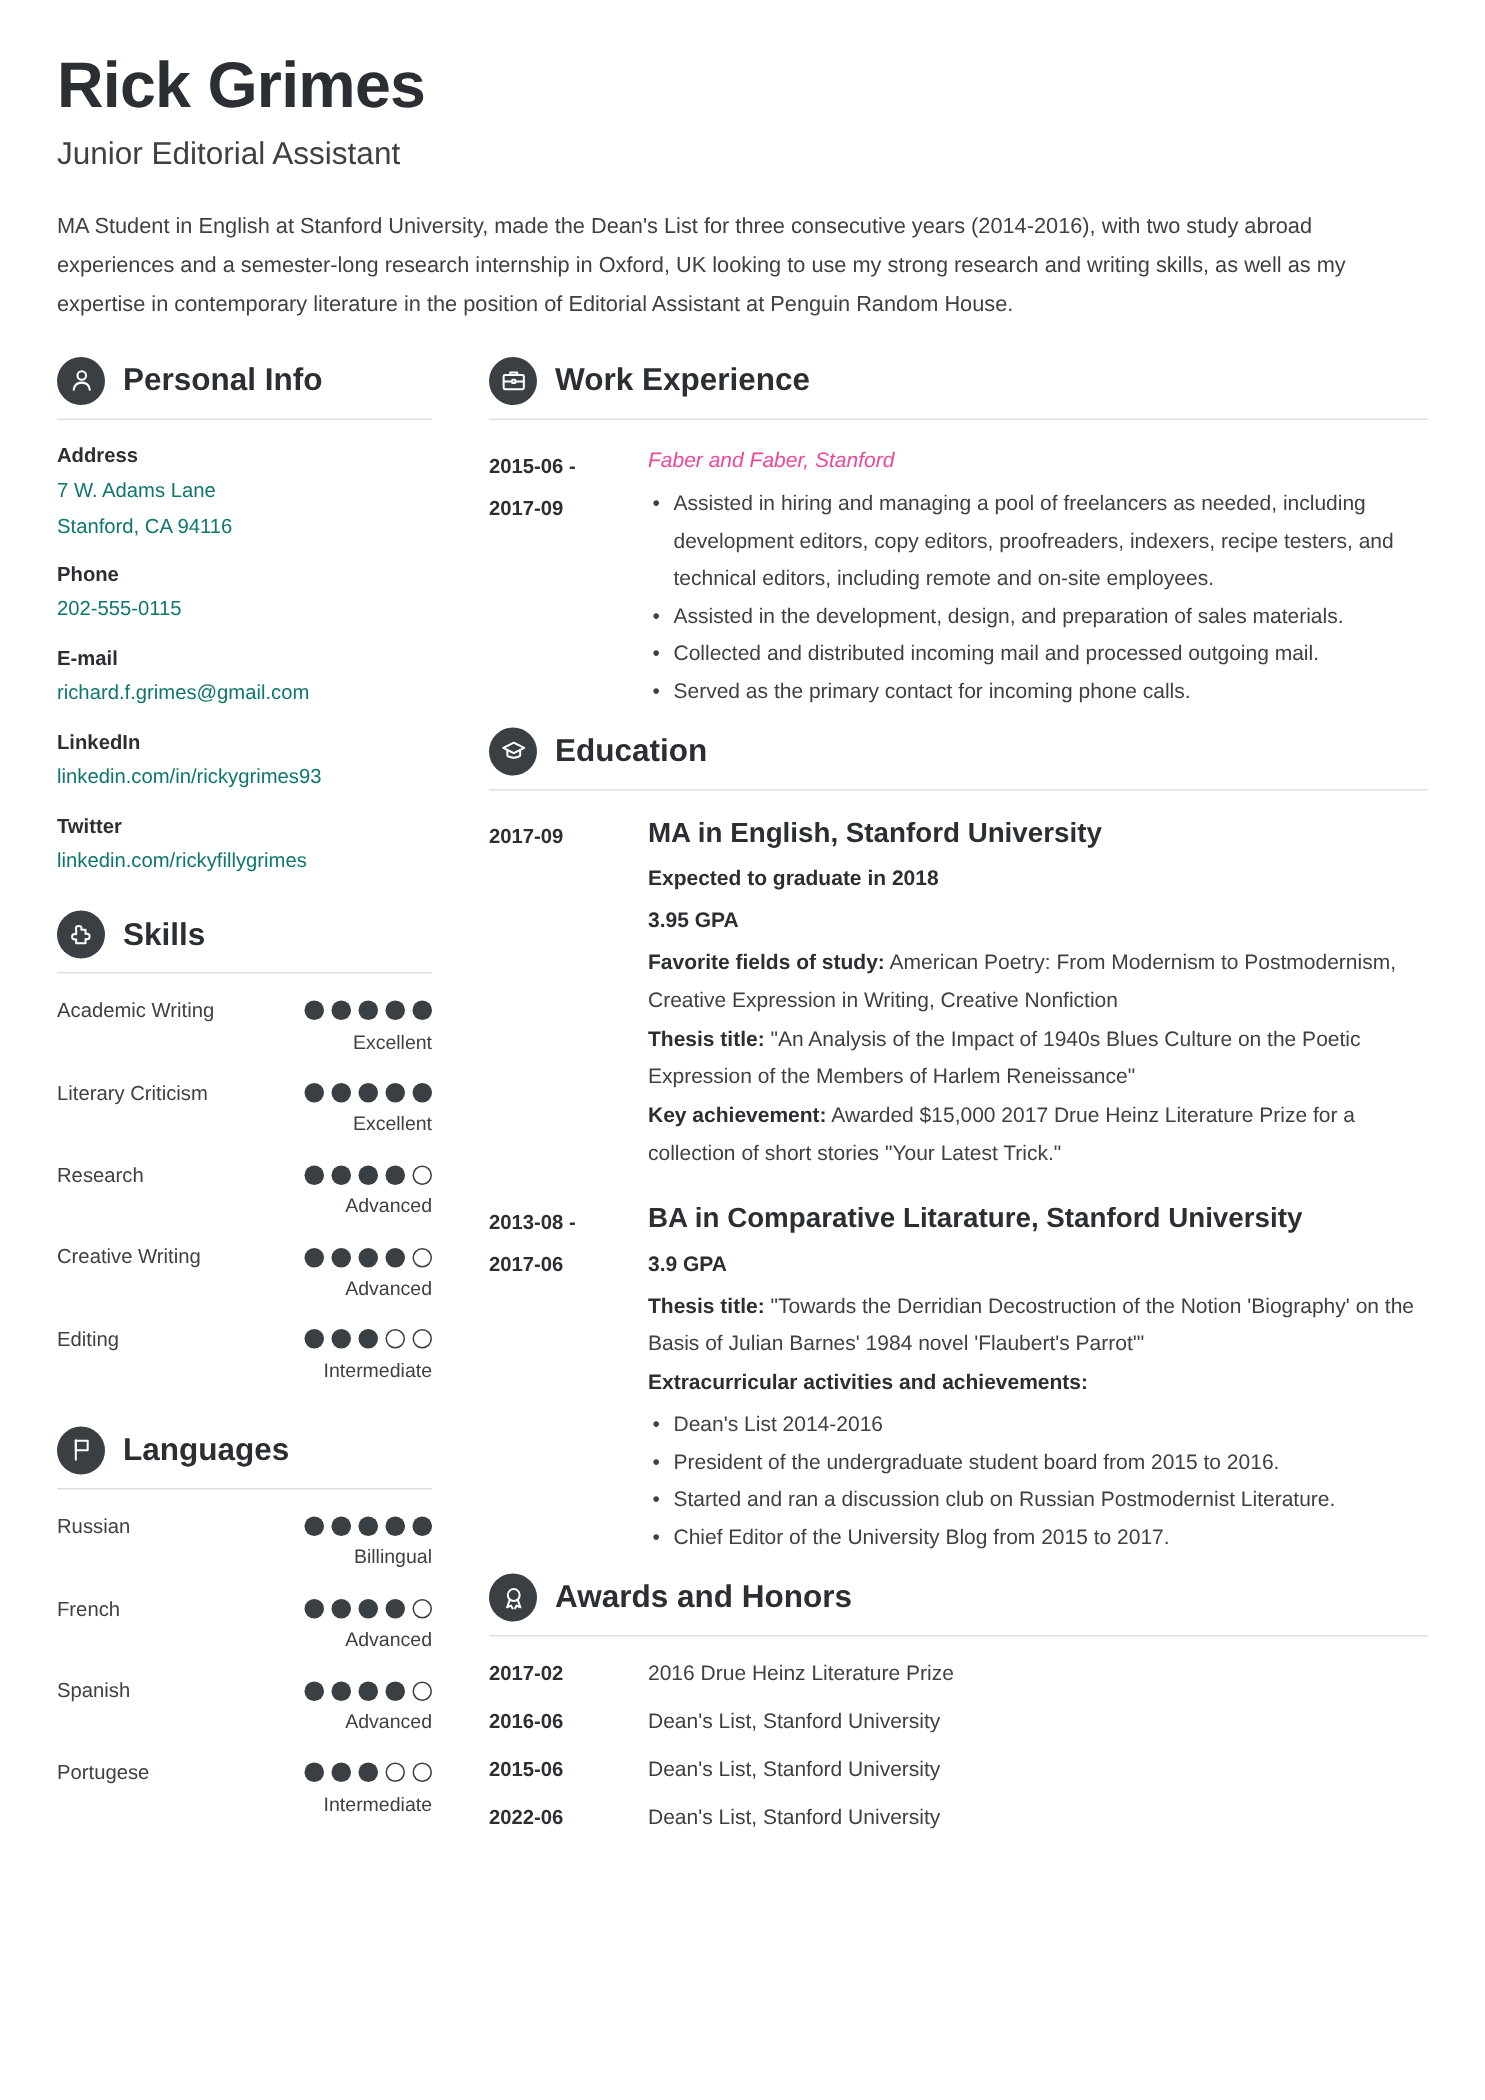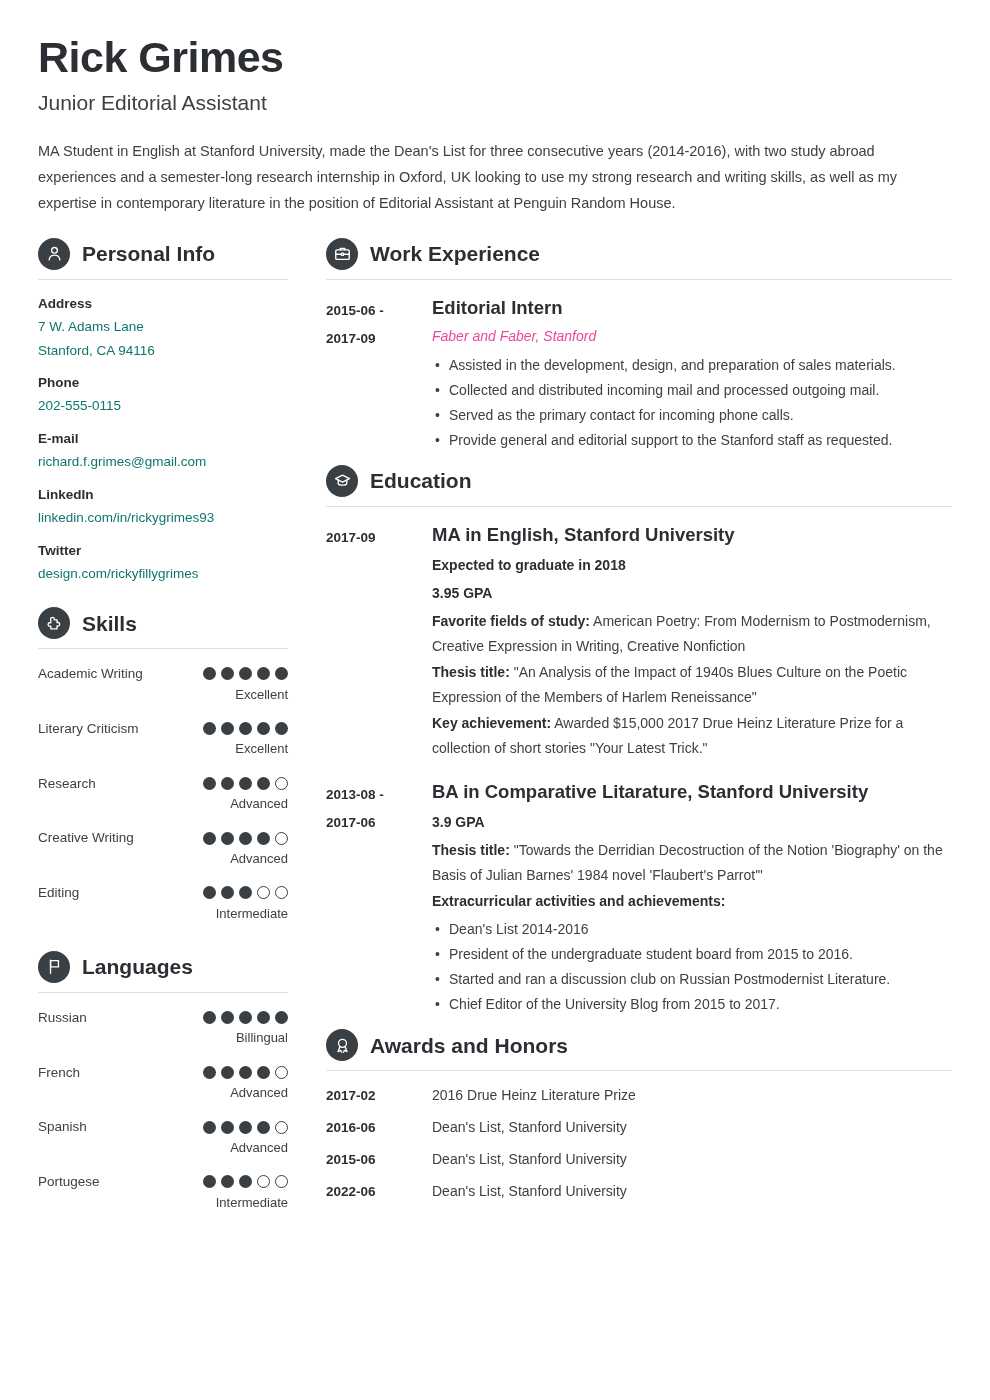--- a/index.html
+++ b/index.html
@@ -245,21 +245,21 @@
           <div class="pi-value">richard.f.grimes@gmail.com</div>
         </div>
 
         <div class="pi-block">
           <div class="pi-label">LinkedIn</div>
           <div class="pi-value">linkedin.com/in/rickygrimes93</div>
         </div>
 
         <div class="pi-block">
           <div class="pi-label">Twitter</div>
-          <div class="pi-value">design.com/rickyfillygrimes</div>
+          <div class="pi-value">linkedin.com/rickyfillygrimes</div>
         </div>
       </div>
 
       <div class="gap-lg"></div>
 
       <div class="section">
         <div class="section-head">
           <span class="sec-icon">
             <svg width="19" height="19" viewBox="0 0 24 24" fill="none" stroke="#ffffff" stroke-width="1.7" stroke-linejoin="round">
               <path d="M9.5 4.2c1.3 0 2.3 0.9 2.3 2 0 .5-.2.8-.2 1.2h3.6v3.5c.4 0 .8-.2 1.3-.2 1.2 0 2.1 1 2.1 2.3s-.9 2.3-2.1 2.3c-.5 0-.9-.2-1.3-.2v3.6H7.3v-3.3c-.4 0-.8.2-1.3.2-1.2 0-2.1-1-2.1-2.3s.9-2.3 2.1-2.3c.5 0 .9.2 1.3.2V7.4h0c0-.4-.2-.7-.2-1.2 0-1.1 1.1-2 2.4-2z"></path>
@@ -423,27 +423,26 @@
           <span class="sec-title">Work Experience</span>
         </div>
         <div class="rule"></div>
         <div id="work-list">
             <div class="entry">
               <div class="entry-date">
                 <span>2015-06 -</span>
                 <span>2017-09</span>
               </div>
               <div class="entry-body">
-                <div class="entry-title">Editorial Intern</div>
                 <div class="entry-sub">Faber and Faber, Stanford</div>
                 <ul class="bullets">
+                  <li>Assisted in hiring and managing a pool of freelancers as needed, including development editors, copy editors, proofreaders, indexers, recipe testers, and technical editors, including remote and on-site employees.</li>
                   <li>Assisted in the development, design, and preparation of sales materials.</li>
                   <li>Collected and distributed incoming mail and processed outgoing mail.</li>
                   <li>Served as the primary contact for incoming phone calls.</li>
-                  <li>Provide general and editorial support to the Stanford staff as requested.</li>
                 </ul>
               </div>
             </div>
           </div>
       </div>
 
       <div class="gap-sm"></div>
 
       <div class="section">
         <div class="section-head">

